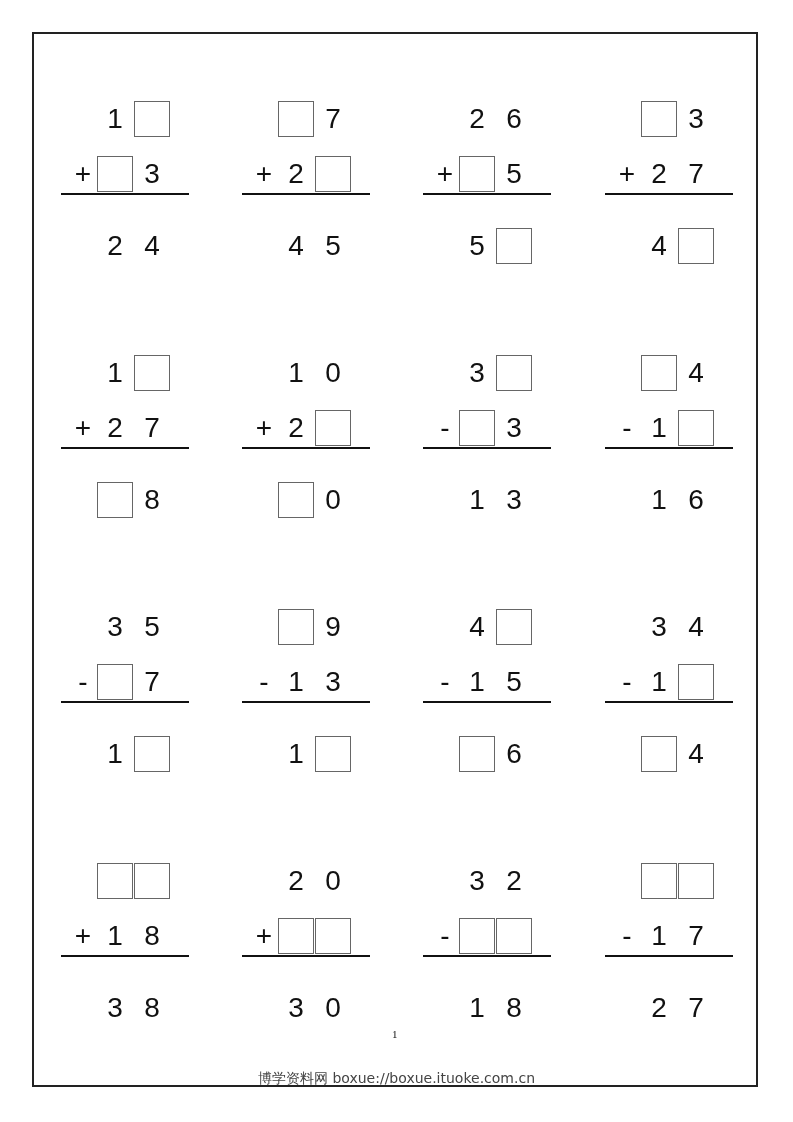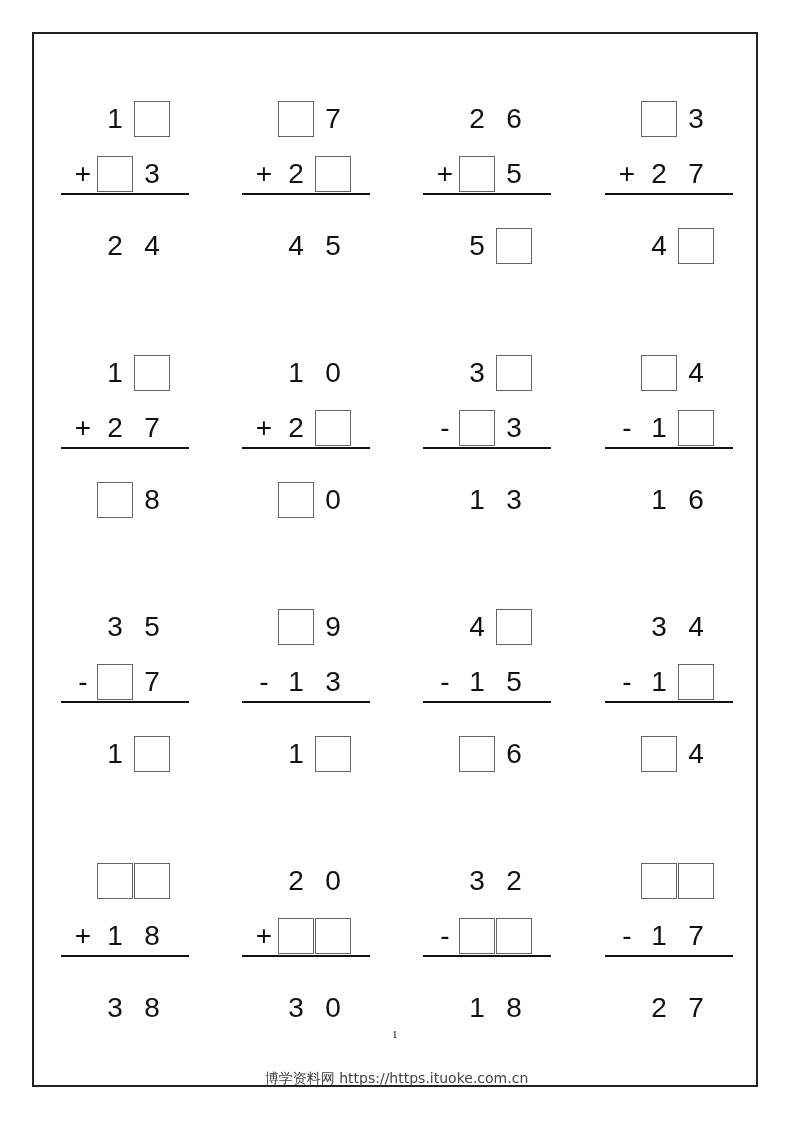--- a/index.html
+++ b/index.html
@@ -270,13 +270,13 @@
         <div class="cell" style="left: 73px;">7</div>
       </div>
       <div class="bar"></div>
       <div class="row" style="top: 127px;">
         <div class="cell" style="left: 36px;">2</div>
         <div class="cell" style="left: 73px;">7</div>
       </div>
     </div>
   </div>
 <div class="pagenum">1</div>
-<div class="footer">博学资料网 https://https.ituoke.com.cn</div>
+<div class="footer">博学资料网 boxue://boxue.ituoke.com.cn</div>
 
 </body></html>

